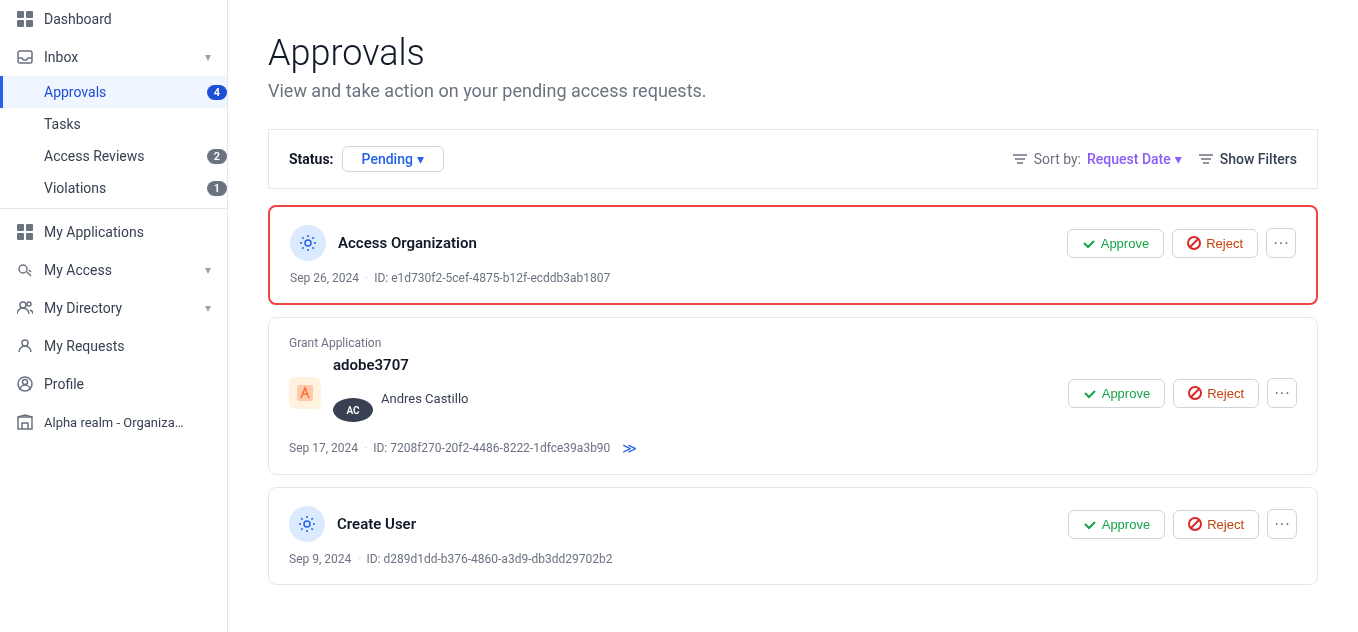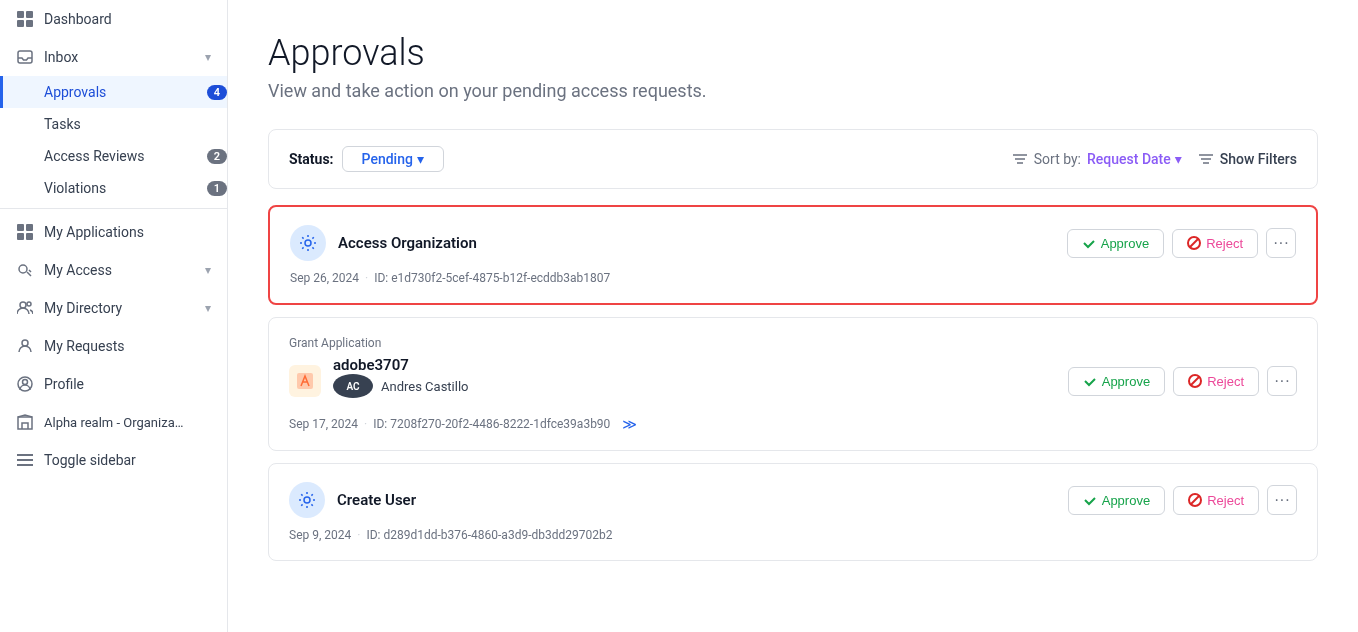--- a/index.html
+++ b/index.html
@@ -94,21 +94,21 @@
       margin-bottom: 28px;
     }
 
     
     .filter-bar {
       display: flex;
       align-items: center;
       padding: 16px 20px;
       background: #fff;
       border: 1px solid #e5e7eb;
-      border-radius: 8px;
+      border-radius: 0;
       margin-bottom: 16px;
     }
     .status-filter {
       display: flex;
       align-items: center;
       gap: 8px;
       font-size: 14px;
       color: #374151;
     }
     .status-filter strong { color: #111827; }
@@ -208,21 +208,21 @@
       cursor: pointer;
     }
     .btn-reject {
       display: flex;
       align-items: center;
       gap: 5px;
       padding: 6px 14px;
       border: 1px solid #d1d5db;
       border-radius: 6px;
       background: #fff;
-      color: #ec4899;
+      color: #c2410c;
       font-size: 13px;
       font-weight: 500;
       cursor: pointer;
     }
     .btn-more {
       width: 30px;
       height: 30px;
       border: 1px solid #d1d5db;
       border-radius: 6px;
       background: #fff;
@@ -256,20 +256,21 @@
       width: 40px;
       height: 24px;
       border-radius: 50%;
       background: #374151;
       display: flex;
       align-items: center;
       justify-content: center;
       color: #fff;
       font-size: 10px;
       font-weight: 600;
+      margin-top: 24px;
     }
     .app-icon-orange {
       width: 32px;
       height: 32px;
       border-radius: 6px;
       background: #fff3e0;
       display: flex;
       align-items: center;
       justify-content: center;
     }
@@ -387,30 +388,20 @@
   <div class="sidebar-item">
     <span class="icon">
       <svg width="16" height="16" viewBox="0 0 16 16" fill="none" stroke="currentColor" stroke-width="1.5">
         <rect x="1" y="3" width="14" height="12"></rect>
         <path d="M5 15V9h6v6M1 3l7-2 7 2"></path>
       </svg>
     </span>
     <span style="font-size:13px; overflow:hidden; text-overflow:ellipsis; white-space:nowrap; max-width:140px;">Alpha realm - Organization</span>
   </div>
 
-  <div class="sidebar-item">
-    <span class="icon">
-      <svg width="16" height="16" viewBox="0 0 16 16" fill="currentColor">
-        <rect x="0" y="2" width="16" height="2"></rect>
-        <rect x="0" y="7" width="16" height="2"></rect>
-        <rect x="0" y="12" width="16" height="2"></rect>
-      </svg>
-    </span>
-    <span>Toggle sidebar</span>
-  </div>
 </nav>
 
 <main class="main">
   <h1 class="page-title">Approvals</h1>
   <p class="page-subtitle">View and take action on your pending access requests.</p>
 
   <div class="filter-bar">
     <div class="status-filter">
       <strong>Status:</strong>
       <div class="status-dropdown">

